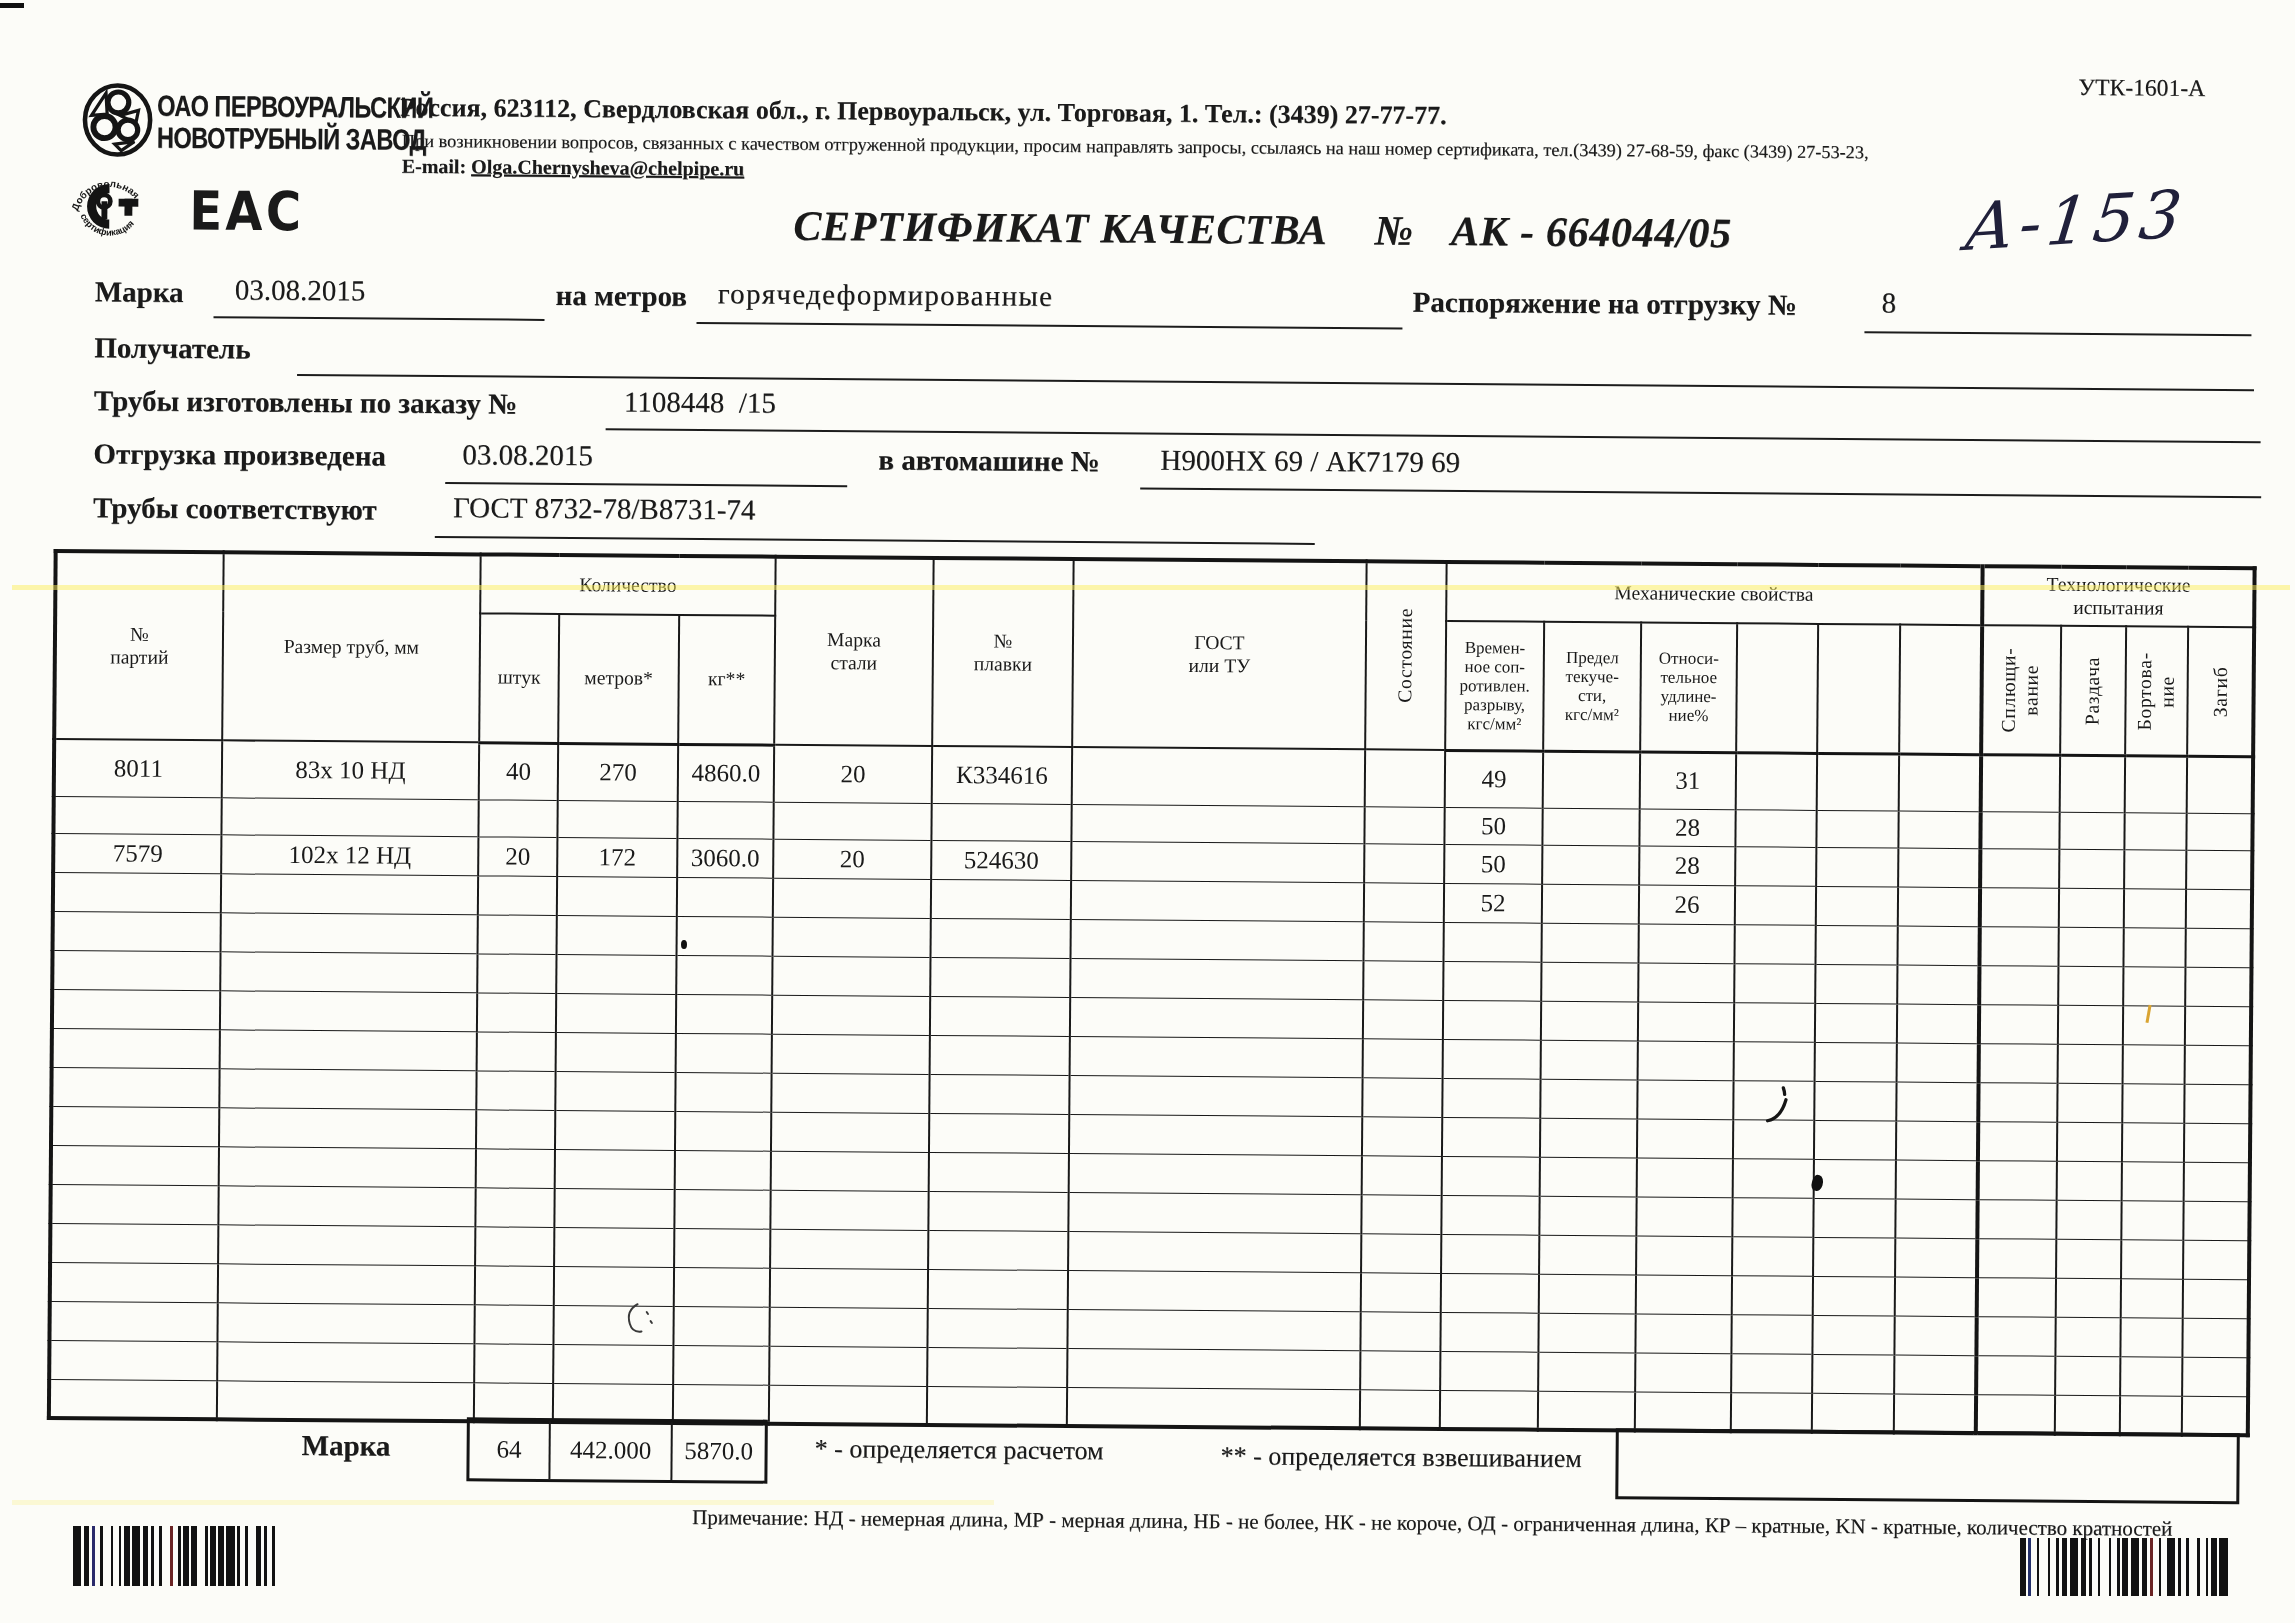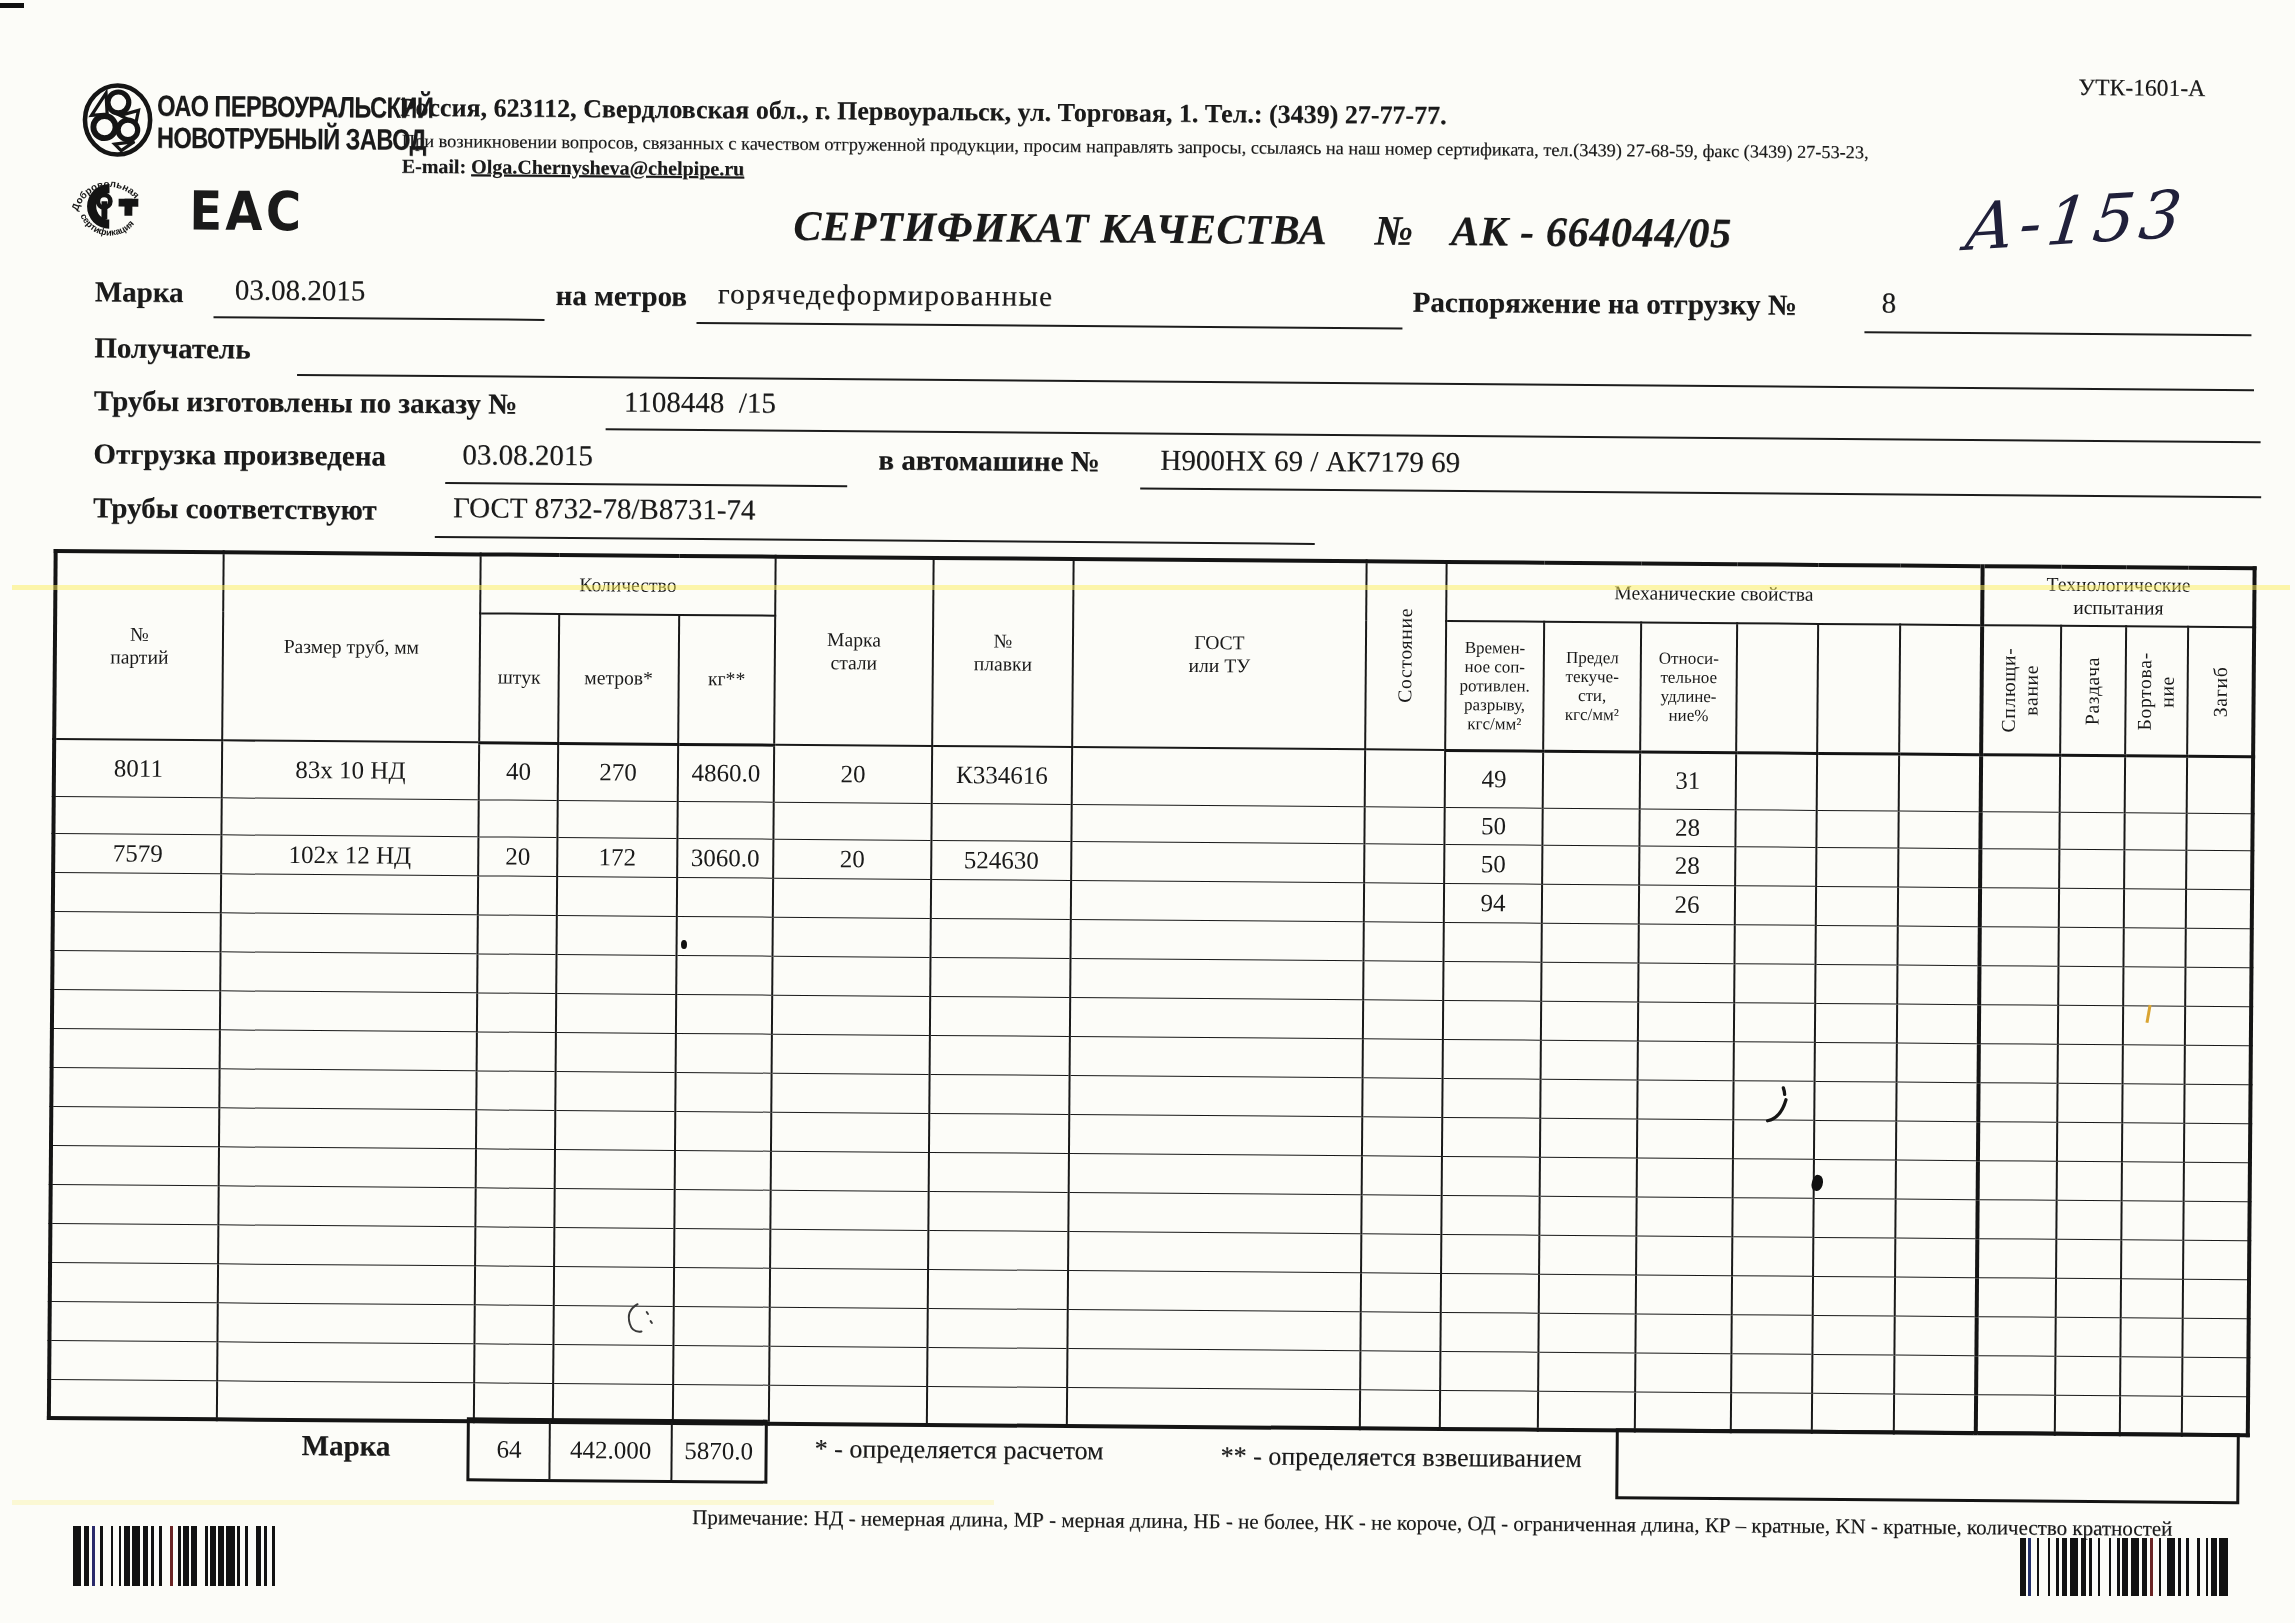--- a/index.html
+++ b/index.html
@@ -273,21 +273,21 @@
             <tr style="height: 39px;">
               <td></td>
               <td></td>
               <td></td>
               <td></td>
               <td></td>
               <td></td>
               <td></td>
               <td></td>
               <td></td>
-              <td>94</td>
+              <td>52</td>
               <td></td>
               <td>26</td>
               <td></td>
               <td></td>
               <td></td>
               <td class="tech-sep"></td>
               <td></td>
               <td></td>
               <td></td>
             </tr>

